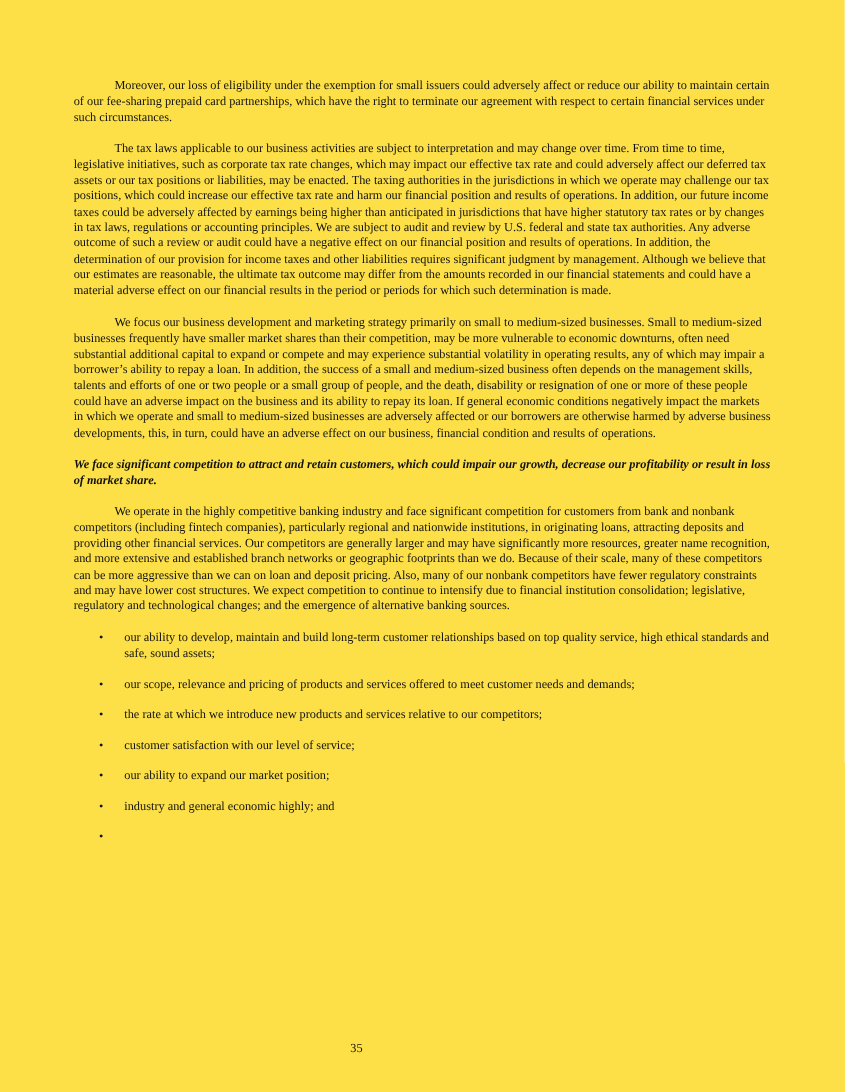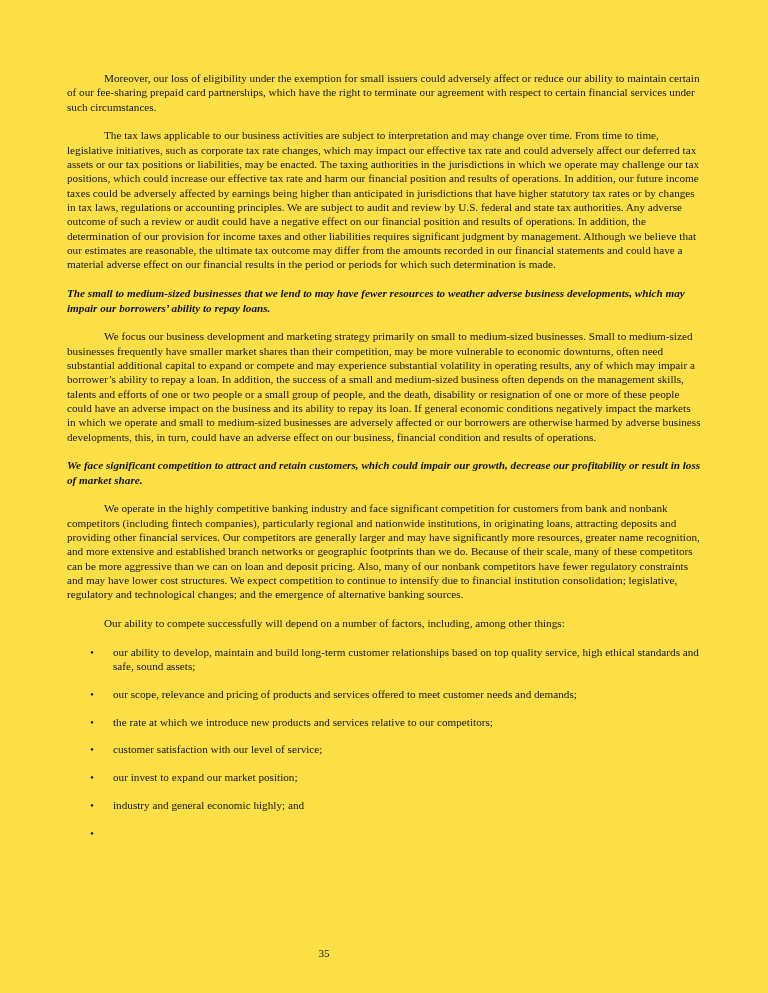--- a/index.html
+++ b/index.html
@@ -63,47 +63,45 @@
 </head>
 <body>
 
 <div class="page">
   <div class="content">
 
     <p class="body">Moreover, our loss of eligibility under the exemption for small issuers could adversely affect or reduce our ability to maintain certain of our fee-sharing prepaid card partnerships, which have the right to terminate our agreement with respect to certain financial services under such circumstances.</p>
 
     <p class="body">The tax laws applicable to our business activities are subject to interpretation and may change over time. From time to time, legislative initiatives, such as corporate tax rate changes, which may impact our effective tax rate and could adversely affect our deferred tax assets or our tax positions or liabilities, may be enacted. The taxing authorities in the jurisdictions in which we operate may challenge our tax positions, which could increase our effective tax rate and harm our financial position and results of operations. In addition, our future income taxes could be adversely affected by earnings being higher than anticipated in jurisdictions that have higher statutory tax rates or by changes in tax laws, regulations or accounting principles. We are subject to audit and review by U.S. federal and state tax authorities. Any adverse outcome of such a review or audit could have a negative effect on our financial position and results of operations. In addition, the determination of our provision for income taxes and other liabilities requires significant judgment by management. Although we believe that our estimates are reasonable, the ultimate tax outcome may differ from the amounts recorded in our financial statements and could have a material adverse effect on our financial results in the period or periods for which such determination is made.</p>
 
-    <h3 class="risk-heading">The small to medium-sized businesses that we lend to may have fewer resources to weather adverse business developments, which may impair our borrowers’ ability to repay loans.</h3>
     <p class="body">We focus our business development and marketing strategy primarily on small to medium-sized businesses. Small to medium-sized businesses frequently have smaller market shares than their competition, may be more vulnerable to economic downturns, often need substantial additional capital to expand or compete and may experience substantial volatility in operating results, any of which may impair a borrower’s ability to repay a loan. In addition, the success of a small and medium-sized business often depends on the management skills, talents and efforts of one or two people or a small group of people, and the death, disability or resignation of one or more of these people could have an adverse impact on the business and its ability to repay its loan. If general economic conditions negatively impact the markets in which we operate and small to medium-sized businesses are adversely affected or our borrowers are otherwise harmed by adverse business developments, this, in turn, could have an adverse effect on our business, financial condition and results of operations.</p>
 
     <h3 class="risk-heading">We face significant competition to attract and retain customers, which could impair our growth, decrease our profitability or result in loss of market share.</h3>
     <p class="body">We operate in the highly competitive banking industry and face significant competition for customers from bank and nonbank competitors (including fintech companies), particularly regional and nationwide institutions, in originating loans, attracting deposits and providing other financial services. Our competitors are generally larger and may have significantly more resources, greater name recognition, and more extensive and established branch networks or geographic footprints than we do. Because of their scale, many of these competitors can be more aggressive than we can on loan and deposit pricing. Also, many of our nonbank competitors have fewer regulatory constraints and may have lower cost structures. We expect competition to continue to intensify due to financial institution consolidation; legislative, regulatory and technological changes; and the emergence of alternative banking sources.</p>
-    <p class="body">Our ability to compete successfully will depend on a number of factors, including, among other things:</p>
 
     <ul class="factors">
       <li>
         <span class="bullet">•</span>
         <span>our ability to develop, maintain and build long-term customer relationships based on top quality service, high ethical standards and safe, sound assets;</span>
       </li>
       <li>
         <span class="bullet">•</span>
         <span>our scope, relevance and pricing of products and services offered to meet customer needs and demands;</span>
       </li>
       <li>
         <span class="bullet">•</span>
         <span>the rate at which we introduce new products and services relative to our competitors;</span>
       </li>
       <li>
         <span class="bullet">•</span>
         <span>customer satisfaction with our level of service;</span>
       </li>
       <li>
         <span class="bullet">•</span>
-        <span>our invest to expand our market position;</span>
+        <span>our ability to expand our market position;</span>
       </li>
       <li>
         <span class="bullet">•</span>
         <span>industry and general economic highly; and</span>
       </li>
       <li>
         <span class="bullet">•</span>
       </li>
     </ul>
 

